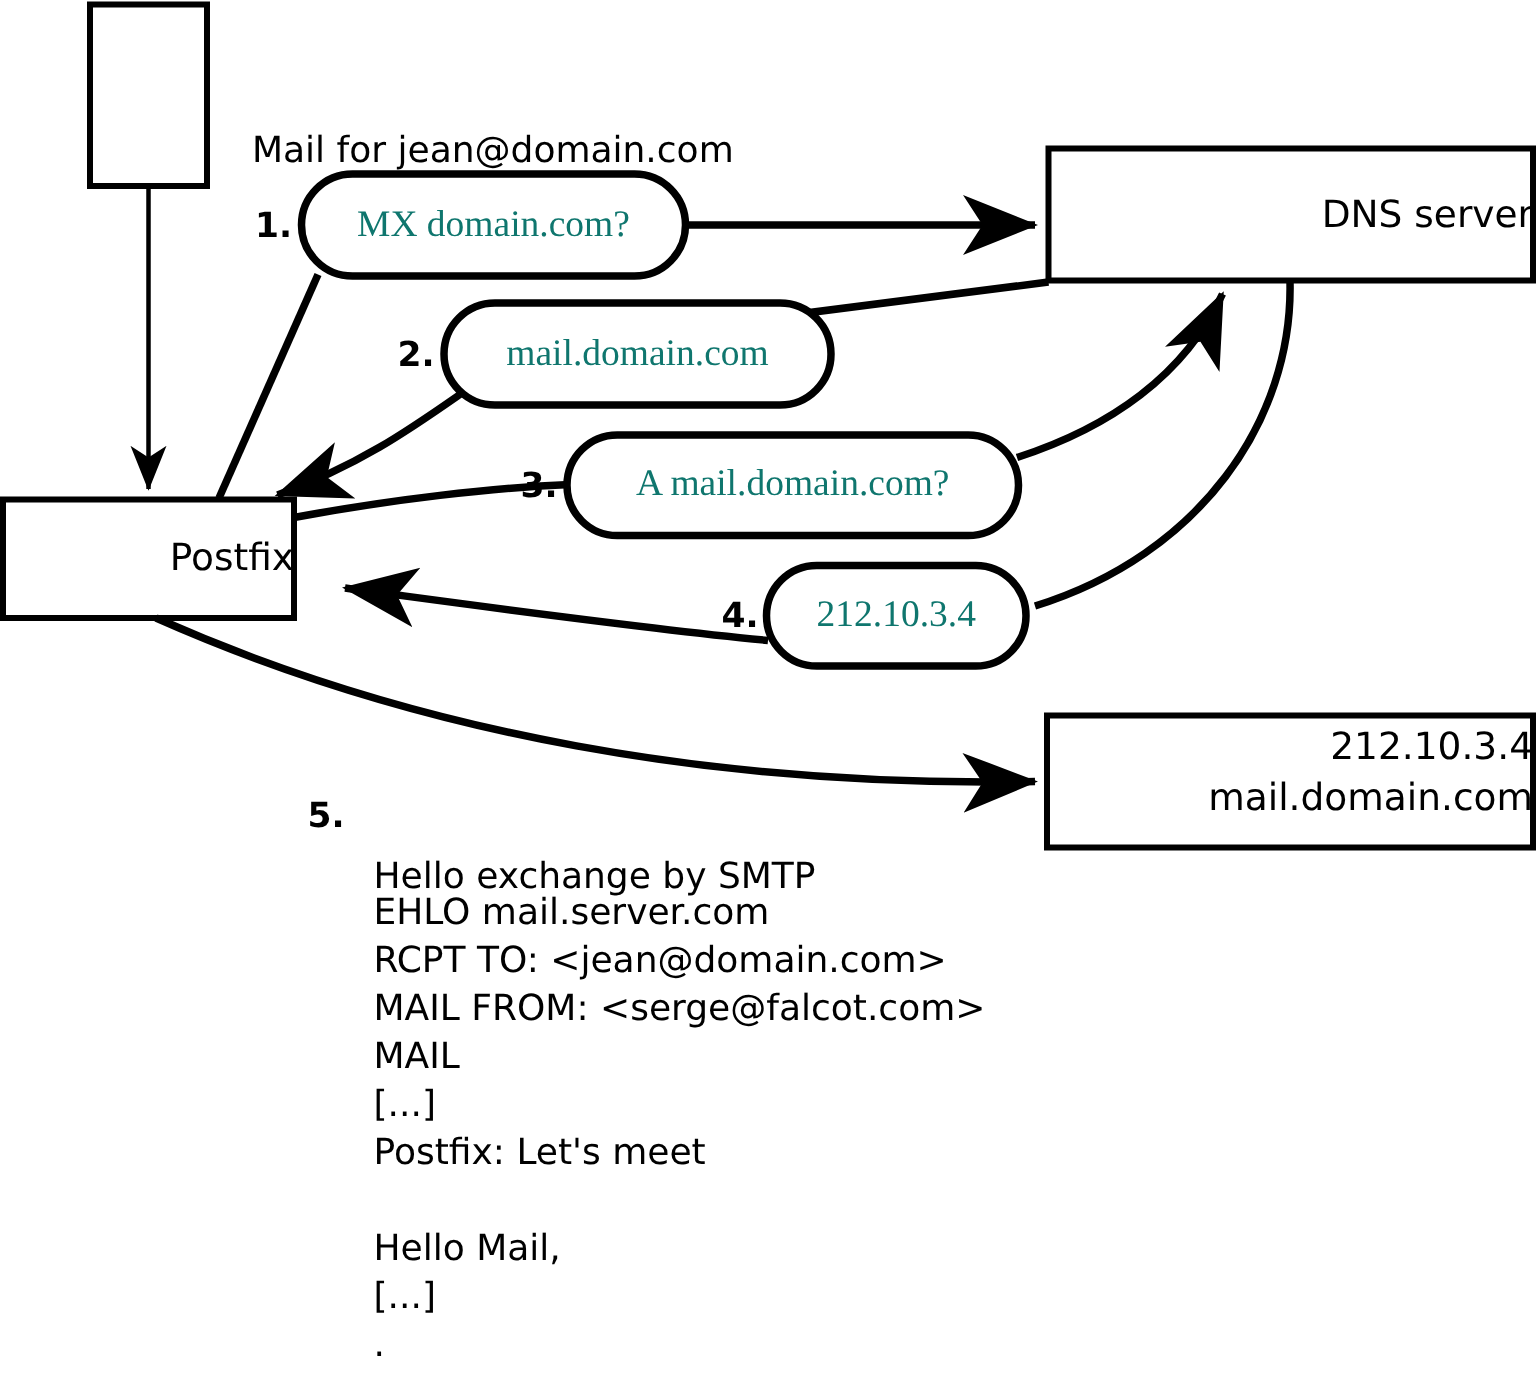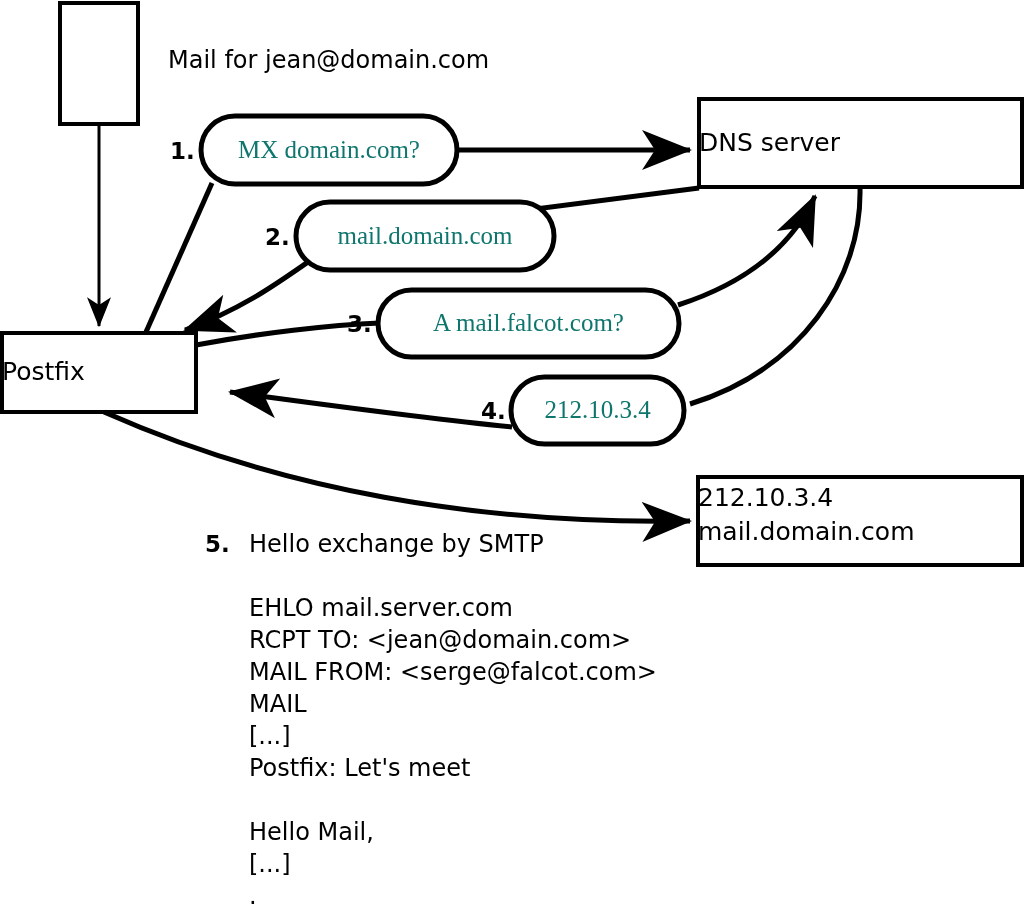--- a/index.html
+++ b/index.html
@@ -21,21 +21,21 @@
   }
   #diagram-svg {
     position: absolute;
     left: 0;
     top: 0;
     width: 1024px;
     height: 919px;
   }
   .node-label {
     position: absolute;
-    text-align: left;
+    text-align: right;
     font-size: 25px;
     line-height: 30px;
     color: #000000;
     white-space: pre;
     pointer-events: none;
   }
   .bubble-label {
     position: absolute;
     text-align: center;
     font-size: 25px;
@@ -51,20 +51,21 @@
     line-height: 26px;
     color: #000000;
     white-space: pre;
   }
   .plain-text {
     position: absolute;
     font-size: 24px;
     line-height: 31px;
     color: #000000;
     white-space: pre;
+    margin-top: 40px;
   }
   .smtp-line {
     position: absolute;
     font-size: 24px;
     line-height: 32px;
     color: #000000;
     white-space: pre;
   }
   .smtp-block {
     position: absolute;
@@ -135,21 +136,21 @@
   <div class="node-label" style="left:698px; top:483px; width:324px;">212.10.3.4</div>
   <div class="node-label" style="left:698px; top:517px; width:324px;">mail.domain.com</div>
 
   <div class="step-num" style="left:170px; top:138px;">1.</div>
   <div class="bubble-label" style="left:201px; top:135px; width:256px;">MX domain.com?</div>
 
   <div class="step-num" style="left:265px; top:224px;">2.</div>
   <div class="bubble-label" style="left:296px; top:221px; width:258px;">mail.domain.com</div>
 
   <div class="step-num" style="left:347px; top:311px;">3.</div>
-  <div class="bubble-label" style="left:378px; top:308px; width:301px;">A mail.falcot.com?</div>
+  <div class="bubble-label" style="left:378px; top:308px; width:301px;">A mail.domain.com?</div>
 
   <div class="step-num" style="left:481px; top:398px;">4.</div>
   <div class="bubble-label" style="left:511px; top:395px; width:173px;">212.10.3.4</div>
 
   <div class="step-num" style="left:205px; top:531px;">5.</div>
   <div class="plain-text" style="left:249px; top:529px;">Hello exchange by SMTP</div>
 
   <div class="smtp-block">
     <span class="smtp-line">EHLO mail.server.com</span>
     <span class="smtp-line">RCPT TO: &lt;jean@domain.com&gt;</span>

